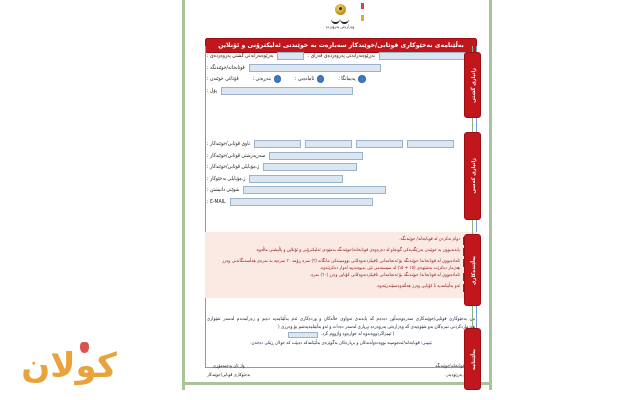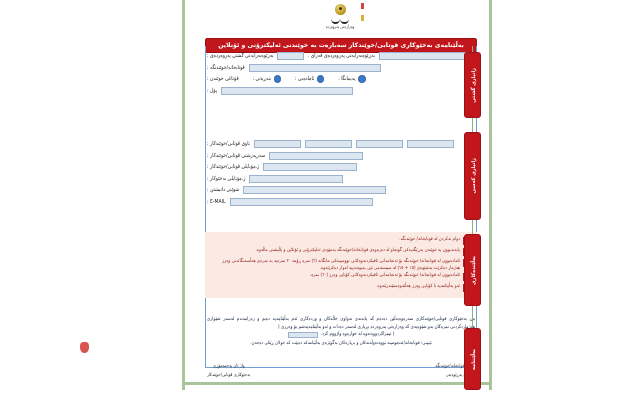--- a/index.html
+++ b/index.html
@@ -320,16 +320,17 @@
     </div>
     <div class="tab" id="tab3">
       <span>بەڵێندەکارى</span>
     </div>
     <div class="tab" id="tab4">
       <span>بەڵێننامە</span>
     </div>
   </div>
 
   <div class="watermark">
+    <span>كولان</span>
     <span class="dot"></span>
   </div>
 
 </div>
 
 </body></html>

